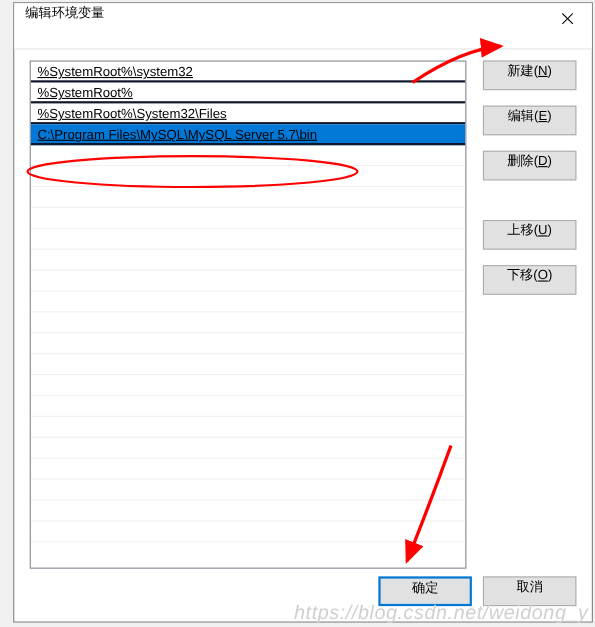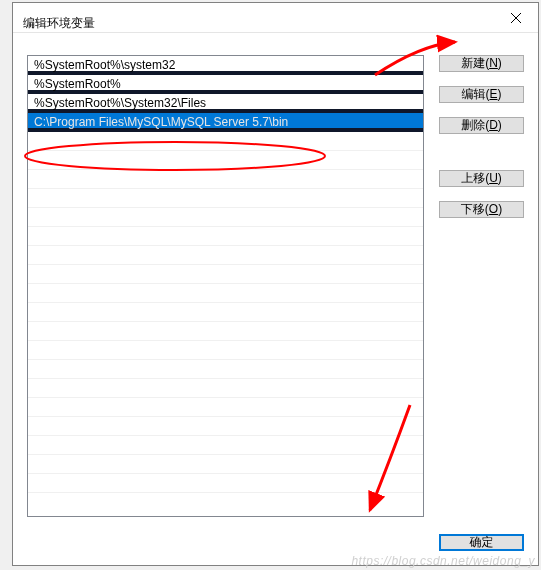--- a/index.html
+++ b/index.html
@@ -16,23 +16,23 @@
   .window {
     position: absolute;
     left: 12px;
     top: 2px;
     width: 527px;
     height: 564px;
     background: #fff;
     border: 1px solid #818181;
   }
   .titlebar {
-    height: 30px;
-    display: flex;
-    align-items: flex-end;
+    height: 42px;
+    display: flex;
+    align-items: flex-start;
     justify-content: space-between;
     background: #fff;
     padding: 0 2px 0 10px;
     border-bottom: 1px solid #e5e5e5;
   }
   .title { font-size: 12px; color: #000; }
   .close-btn {
     width: 40px;
     height: 28px;
     display: flex;
@@ -53,46 +53,46 @@
     width: 397px;
     height: 462px;
     border: 1px solid #828790;
     background: #fff;
     overflow: hidden;
   }
   .row {
     height: 19px;
     line-height: 19px;
     padding: 0 6px;
-    border-bottom: 4px solid #0f172a;
+    border-bottom: 2px solid #0f172a;
     white-space: nowrap;
     font-size: 12px;
+    text-decoration: underline;
   }
   .row.sel {
     background: #0078d7;
-    color: #e5e5e5;
+    color: #000000;
   }
   .empty-row {
     height: 19px;
     border-bottom: 1px solid #f0f0f0;
   }
   .side-buttons {
     position: absolute;
     right: 14px;
     top: 22px;
     width: 85px;
   }
   .btn {
     width: 85px;
-    height: 17px;
+    height: 27px;
     background: #e1e1e1;
     border: 1px solid #adadad;
     font-size: 12px;
     display: flex;
-    align-items: center;
     justify-content: center;
     cursor: default;
     margin-bottom: 14px;
   }
   .btn u { text-decoration: underline; }
   .gap-big { margin-top: 36px; }
   .bottom-buttons {
     position: absolute;
     right: 14px;
     bottom: 14px;
@@ -111,21 +111,21 @@
   
   .ellipse {
     position: absolute;
     pointer-events: none;
   }
   .watermark {
     position: absolute;
     right: 6px;
     bottom: 2px;
     color: #d0d0d0;
-    font-size: 12px;
+    font-size: 18px;
     font-style: italic;
     pointer-events: none;
     letter-spacing: 0.5px;
   }
 </style>
 </head>
 <body>
 
 <div class="window">
   <div class="titlebar">
@@ -181,20 +181,23 @@
         </div>
       <div class="btn">
           <span>下移(<u>O</u>)</span>
         </div>
     </div>
 
     <div class="bottom-buttons">
       <div class="btn btn-ok" style="margin-bottom:0">
           <span>确定</span>
         </div>
+      <div class="btn" style="margin-bottom:0">
+          <span>取消</span>
+        </div>
     </div>
 
   </div>
 </div>
 
 <svg class="arrow" style="left:370px; top:30px; width:100px; height:50px;" viewBox="0 0 100 50">
   <defs>
       <marker id="ah1" markerWidth="8" markerHeight="8" refX="6" refY="3" orient="auto">
         <path d="M0,0 L7,3 L0,6 Z" fill="#ff0000"></path>
       </marker>

